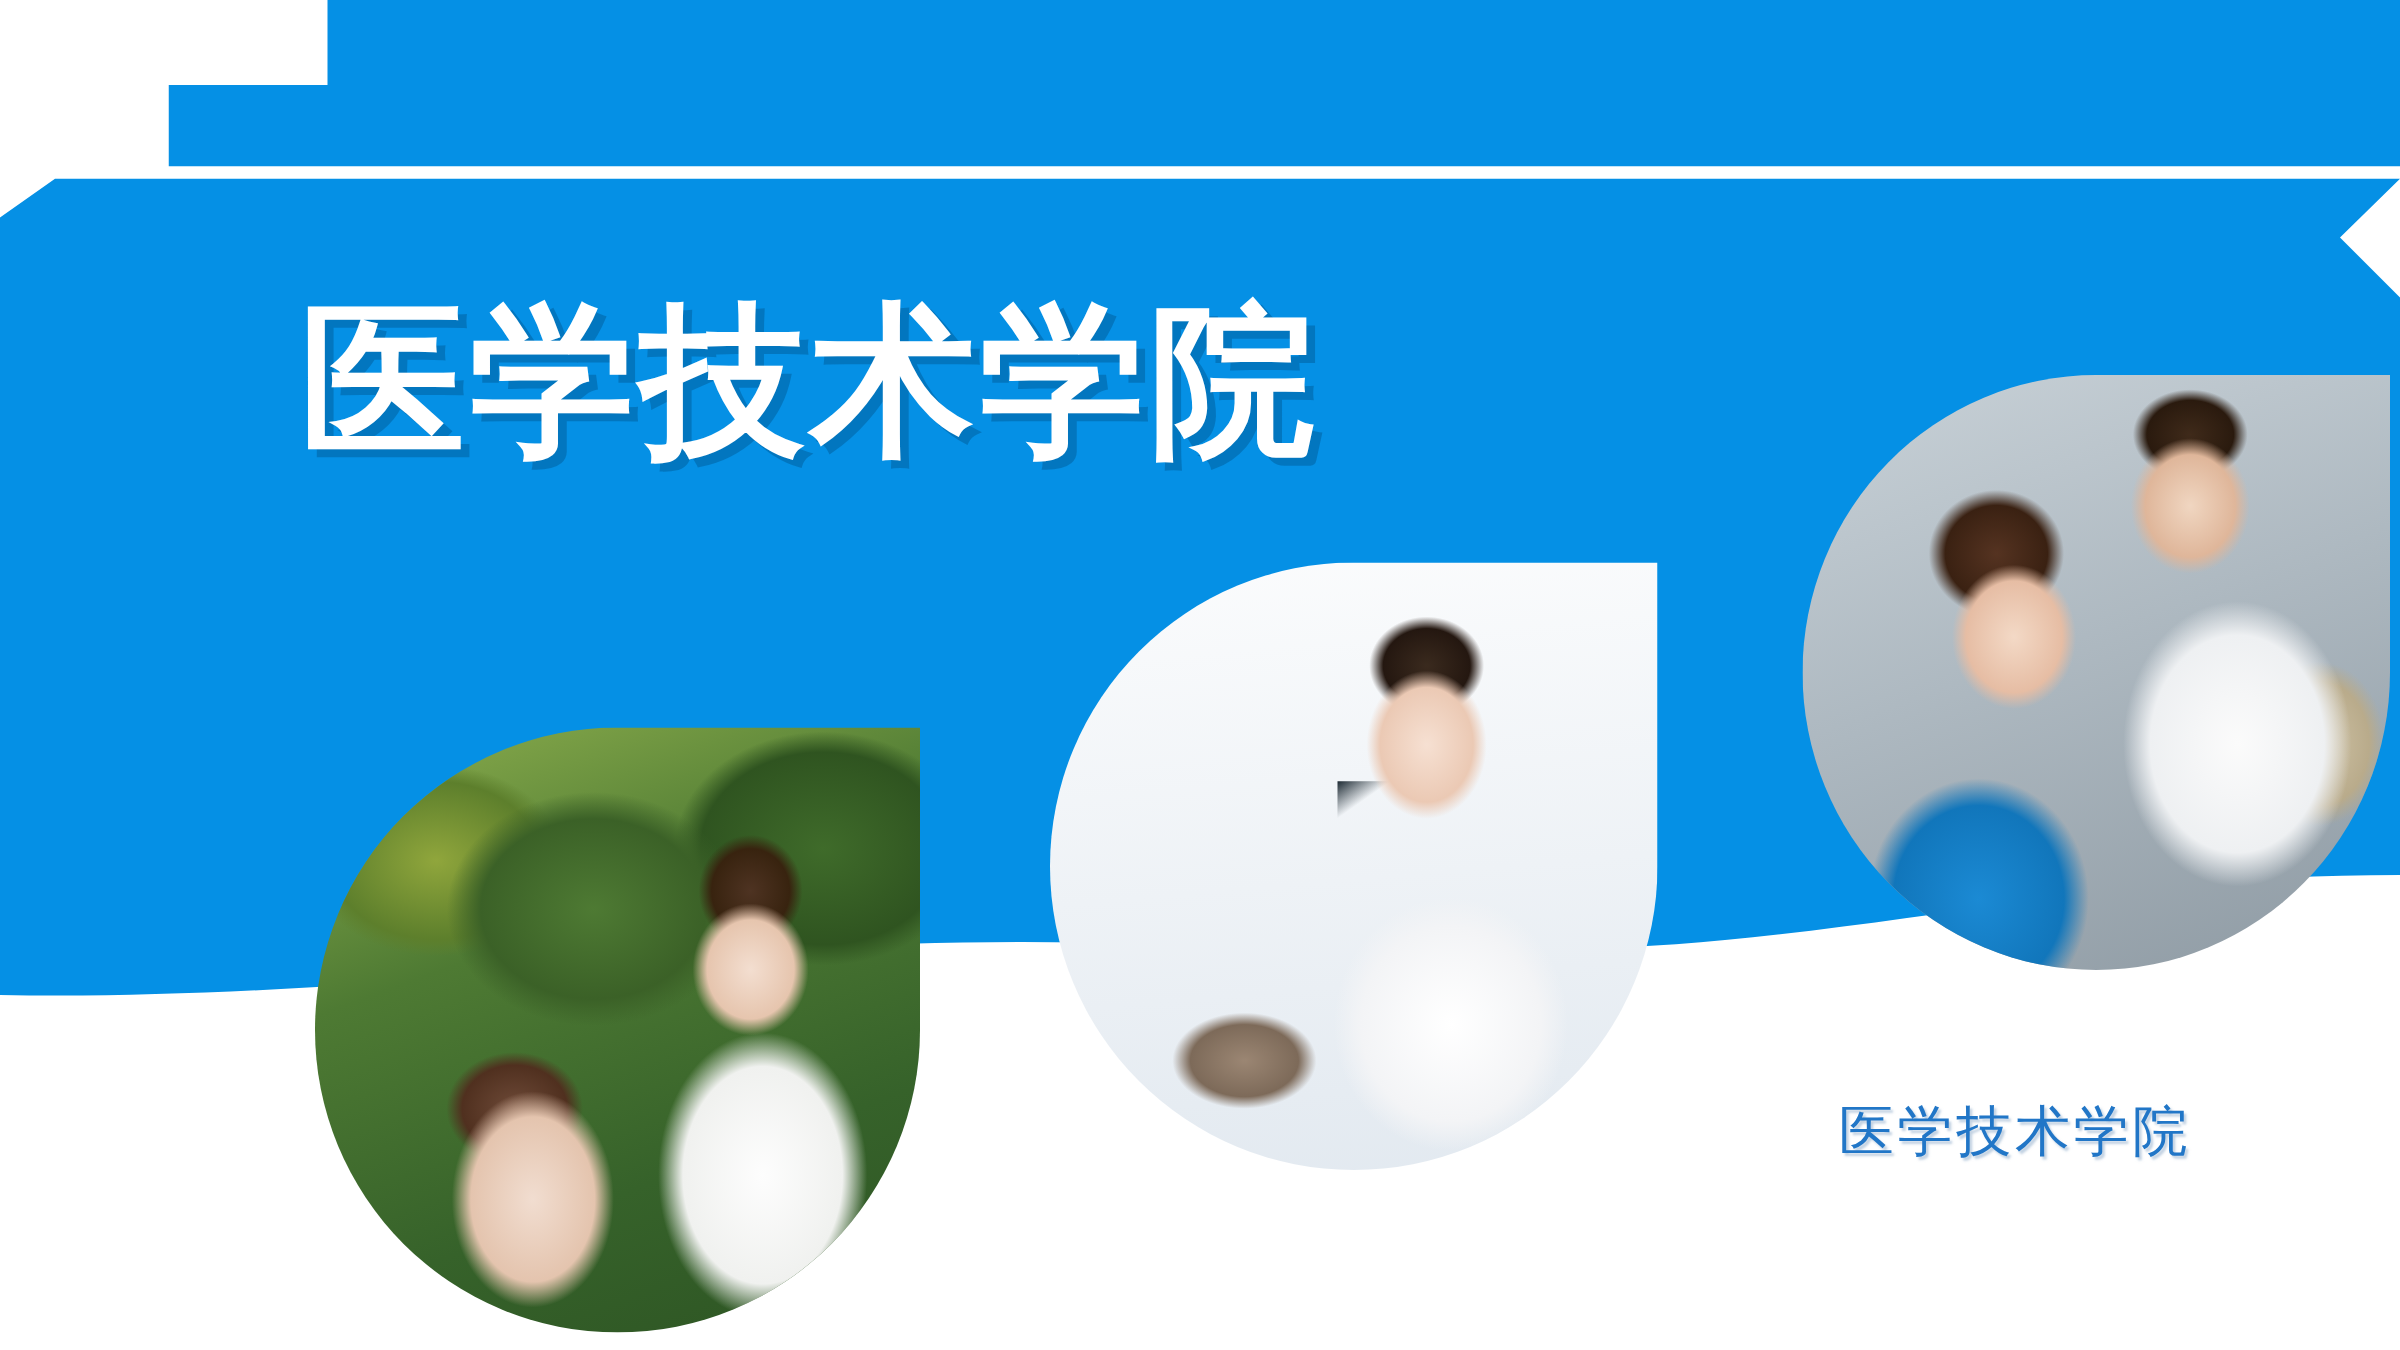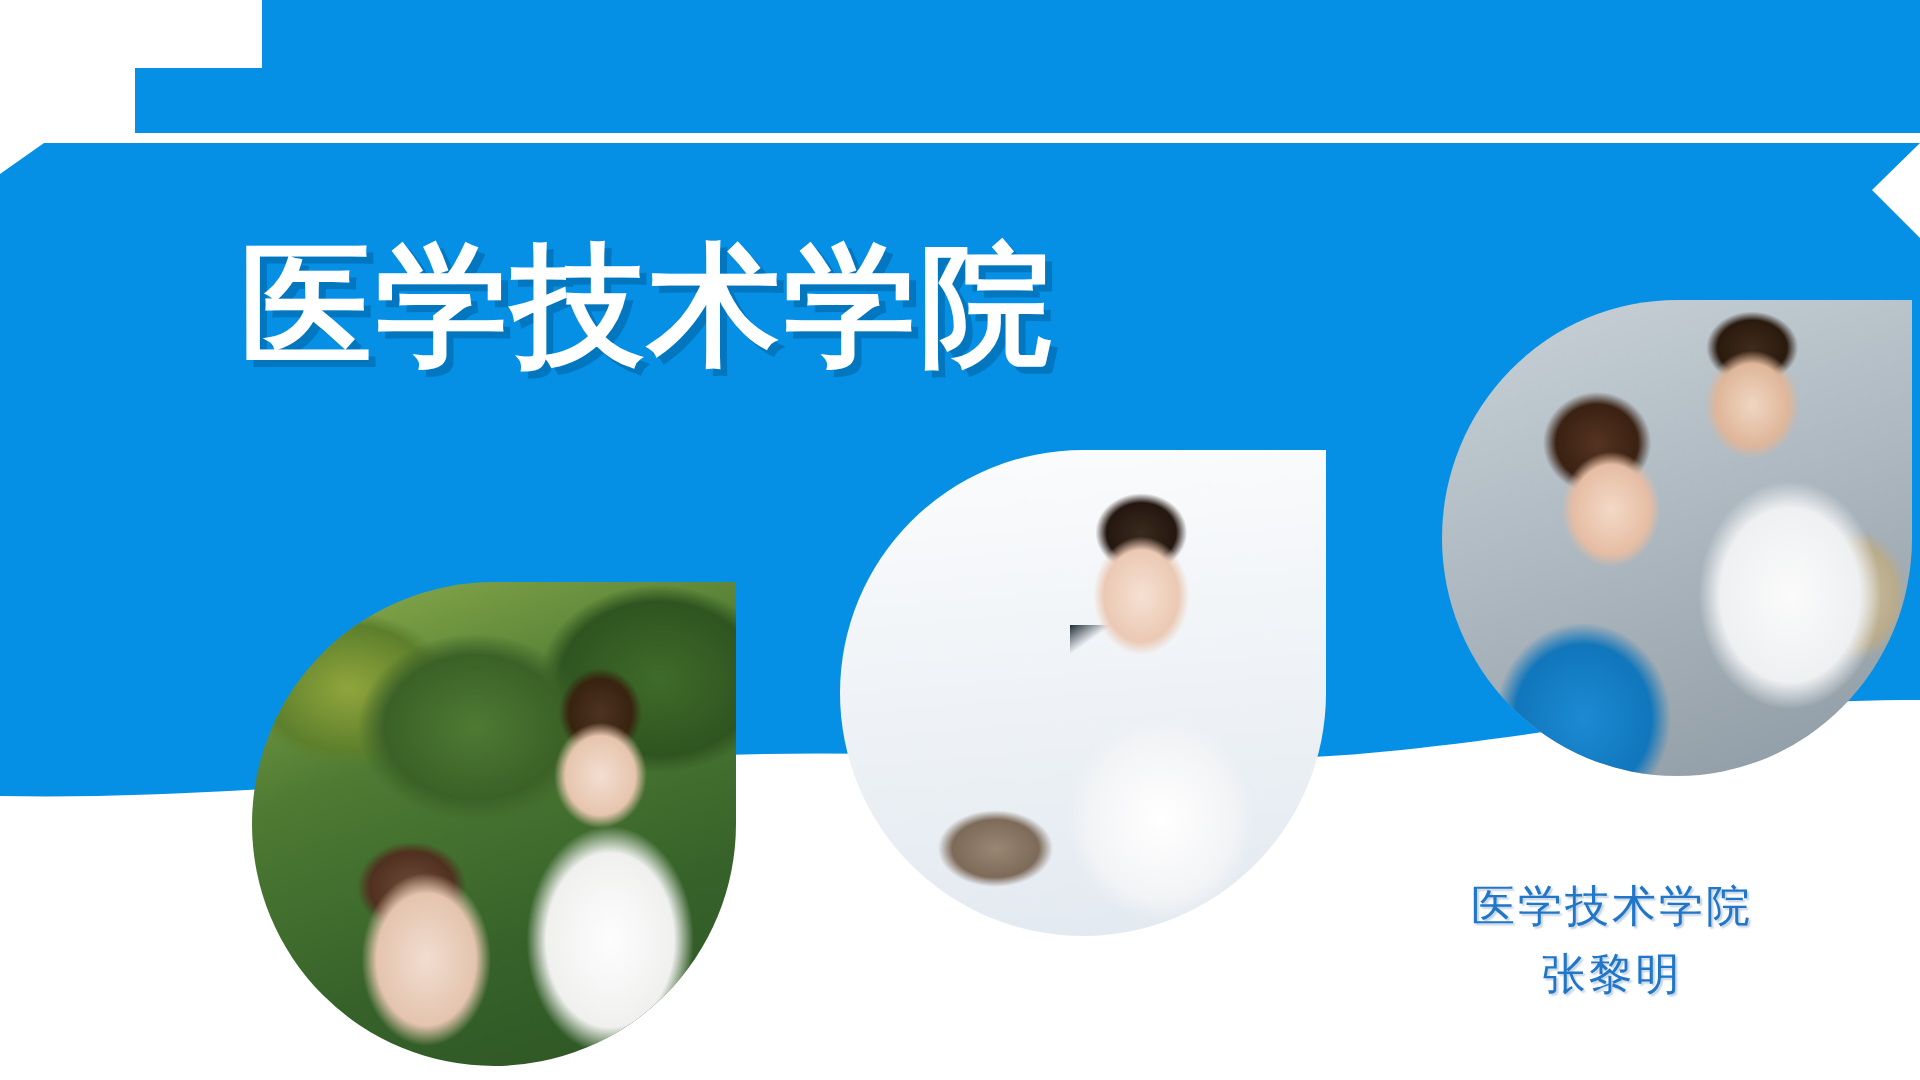--- a/index.html
+++ b/index.html
@@ -164,16 +164,15 @@
   <figure class="photo" id="photo-doctor-tablet">
     <div class="img img-doctor-tablet" aria-label="手持平板电脑的女医生佩戴听诊器"></div>
   </figure>
 
   <figure class="photo" id="photo-medical-team">
     <div class="img img-medical-team" aria-label="护士与医生一起查看病历夹"></div>
   </figure>
 
   <div class="credits">
     <div class="credit-line">医学技术学院</div>
-    <div class="credit-line">张黎明</div>
   </div>
 
 </div>
 
 </body></html>

